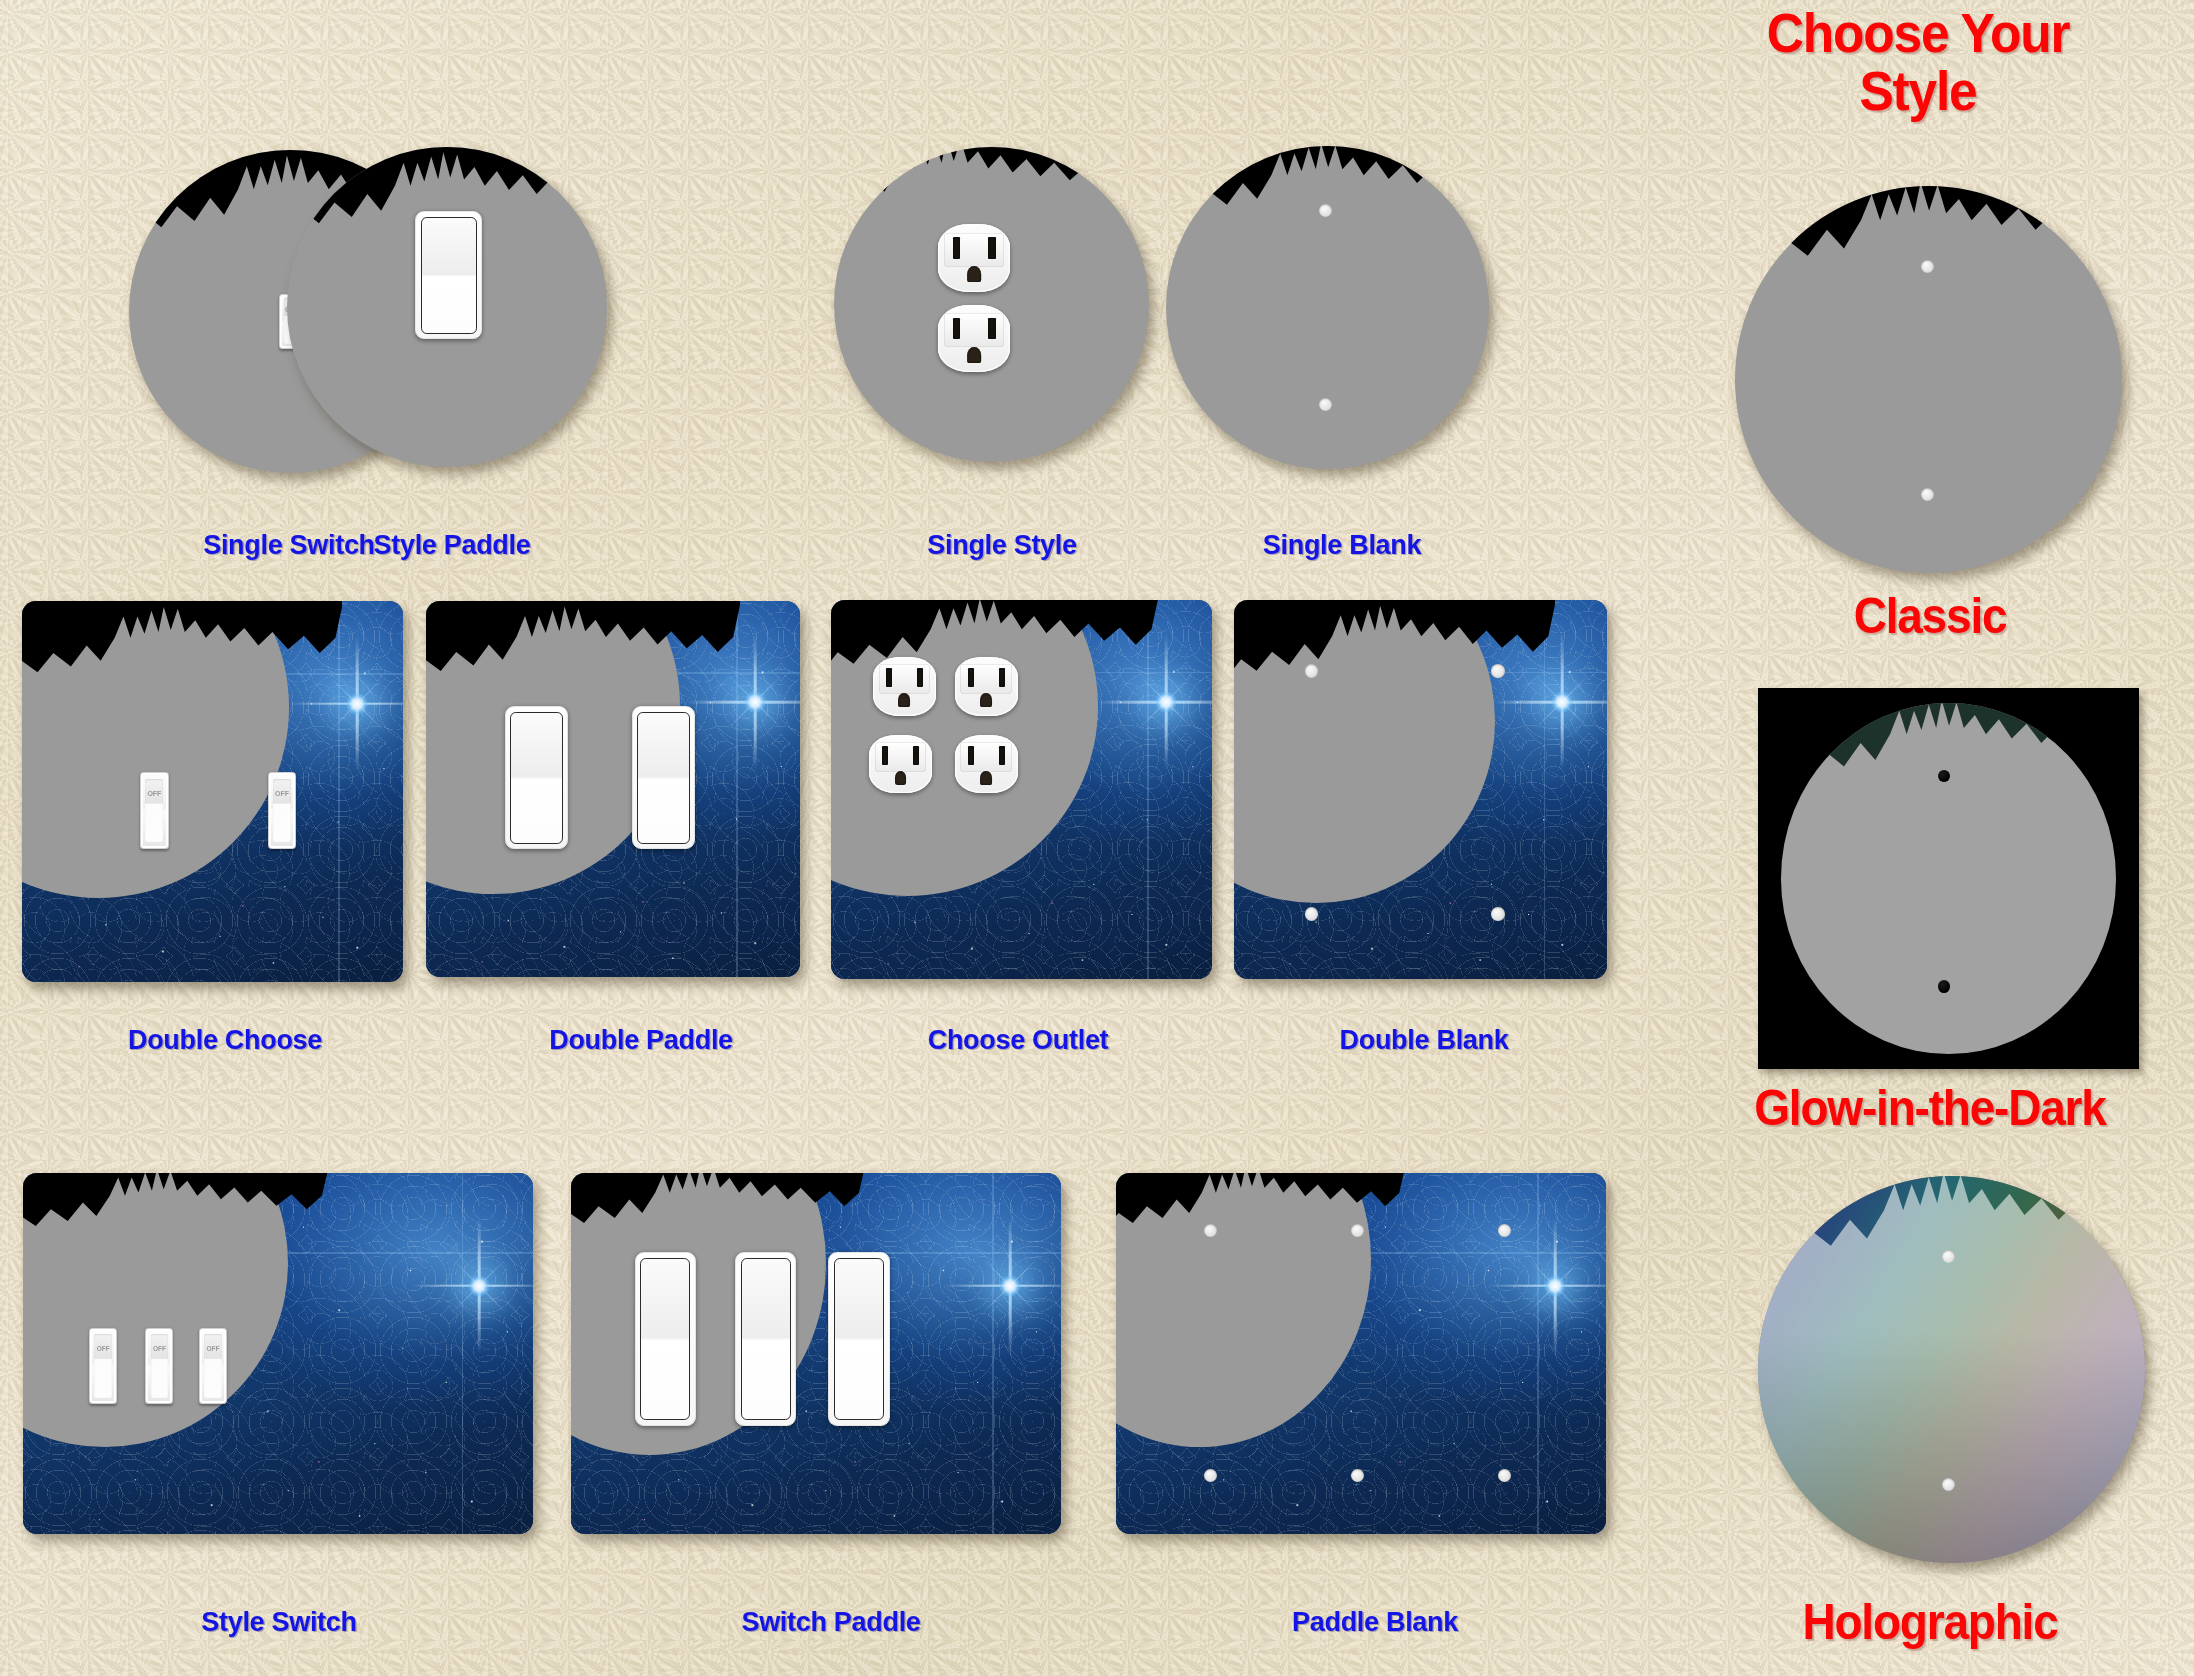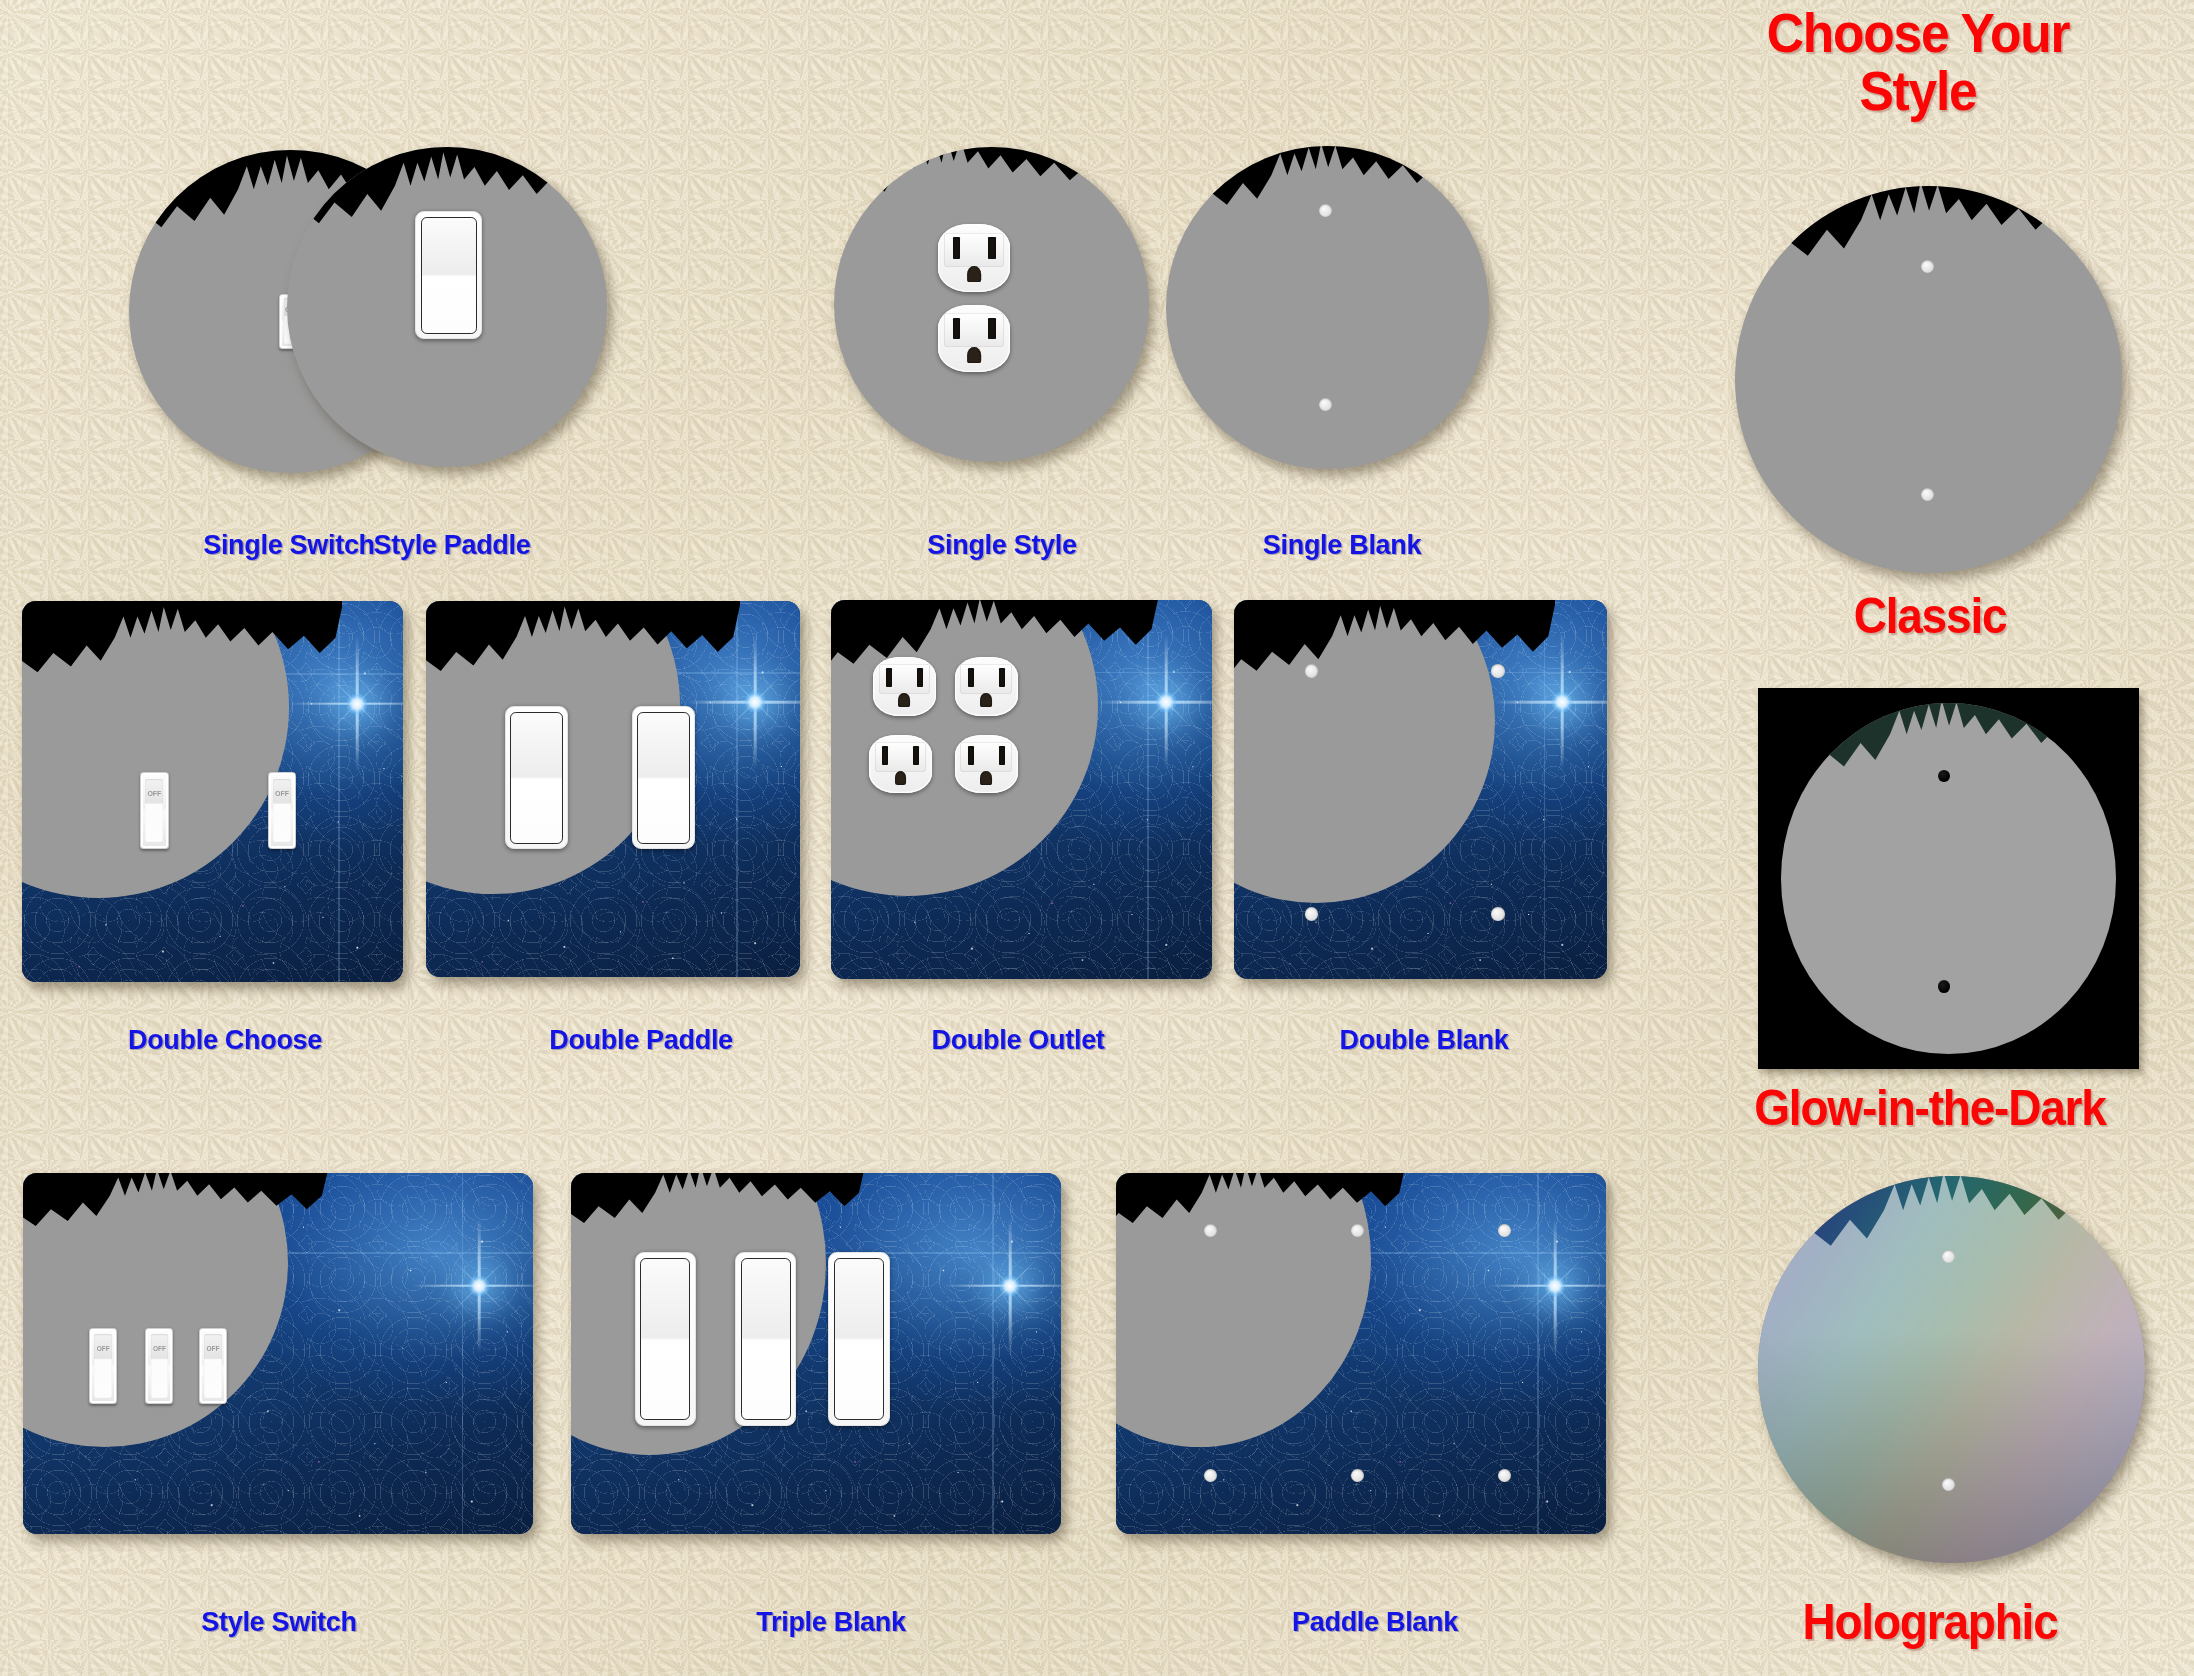--- a/index.html
+++ b/index.html
@@ -422,21 +422,21 @@
     </div>
     <div class="outlet" style="left:32.5%;top:35.5%;width:16.5%;height:15.5%;">
       <div class="ridge"></div>
         <div class="slotrow">
           <div class="slot l"></div>
           <div class="slot r"></div>
         </div>
         <div class="ground"></div>
     </div>
   </div>
-  <div class="lbl blue" style="left:1018px;top:1025px;">Double Outlet</div>
+  <div class="lbl blue" style="left:1018px;top:1025px;">Choose Outlet</div>
 
   <div class="plate rect" style="left:1234px;top:600px;width:373px;height:379px;">
     <div class="space"></div>
     <div class="gridline" style="left:0;right:0;top:19%;height:1.3px;"></div>
     <div class="gridline" style="top:0;bottom:0;left:83%;width:1.3px;"></div>
     <div class="moondisc" style="left:-26%;top:-16%;width:96%;height:96%;">
       <div class="moonface"></div>
     </div>
     <div class="bat" style="left:-6%;top:-6%;width:92%;height:48%;">
       <svg viewBox="0 0 400 190" preserveAspectRatio="none">
@@ -513,21 +513,21 @@
     <div class="paddle" style="left:13%;top:22%;width:12.5%;height:48%;">
       <div class="face"></div>
     </div>
     <div class="paddle" style="left:33.5%;top:22%;width:12.5%;height:48%;">
       <div class="face"></div>
     </div>
     <div class="paddle" style="left:52.5%;top:22%;width:12.5%;height:48%;">
       <div class="face"></div>
     </div>
   </div>
-  <div class="lbl blue" style="left:831px;top:1607px;">Triple Blank</div>
+  <div class="lbl blue" style="left:831px;top:1607px;">Switch Paddle</div>
 
   <div class="plate rect" style="left:1116px;top:1173px;width:490px;height:361px;">
     <div class="space"></div>
     <div class="gridline" style="left:0;right:0;top:22%;height:1.3px;"></div>
     <div class="gridline" style="top:0;bottom:0;left:86%;width:1.3px;"></div>
     <div class="moondisc" style="left:-18%;top:-28%;width:70%;height:104%;">
       <div class="moonface"></div>
     </div>
     <div class="bat" style="left:-5%;top:-9%;width:64%;height:44%;">
       <svg viewBox="0 0 400 190" preserveAspectRatio="none">

